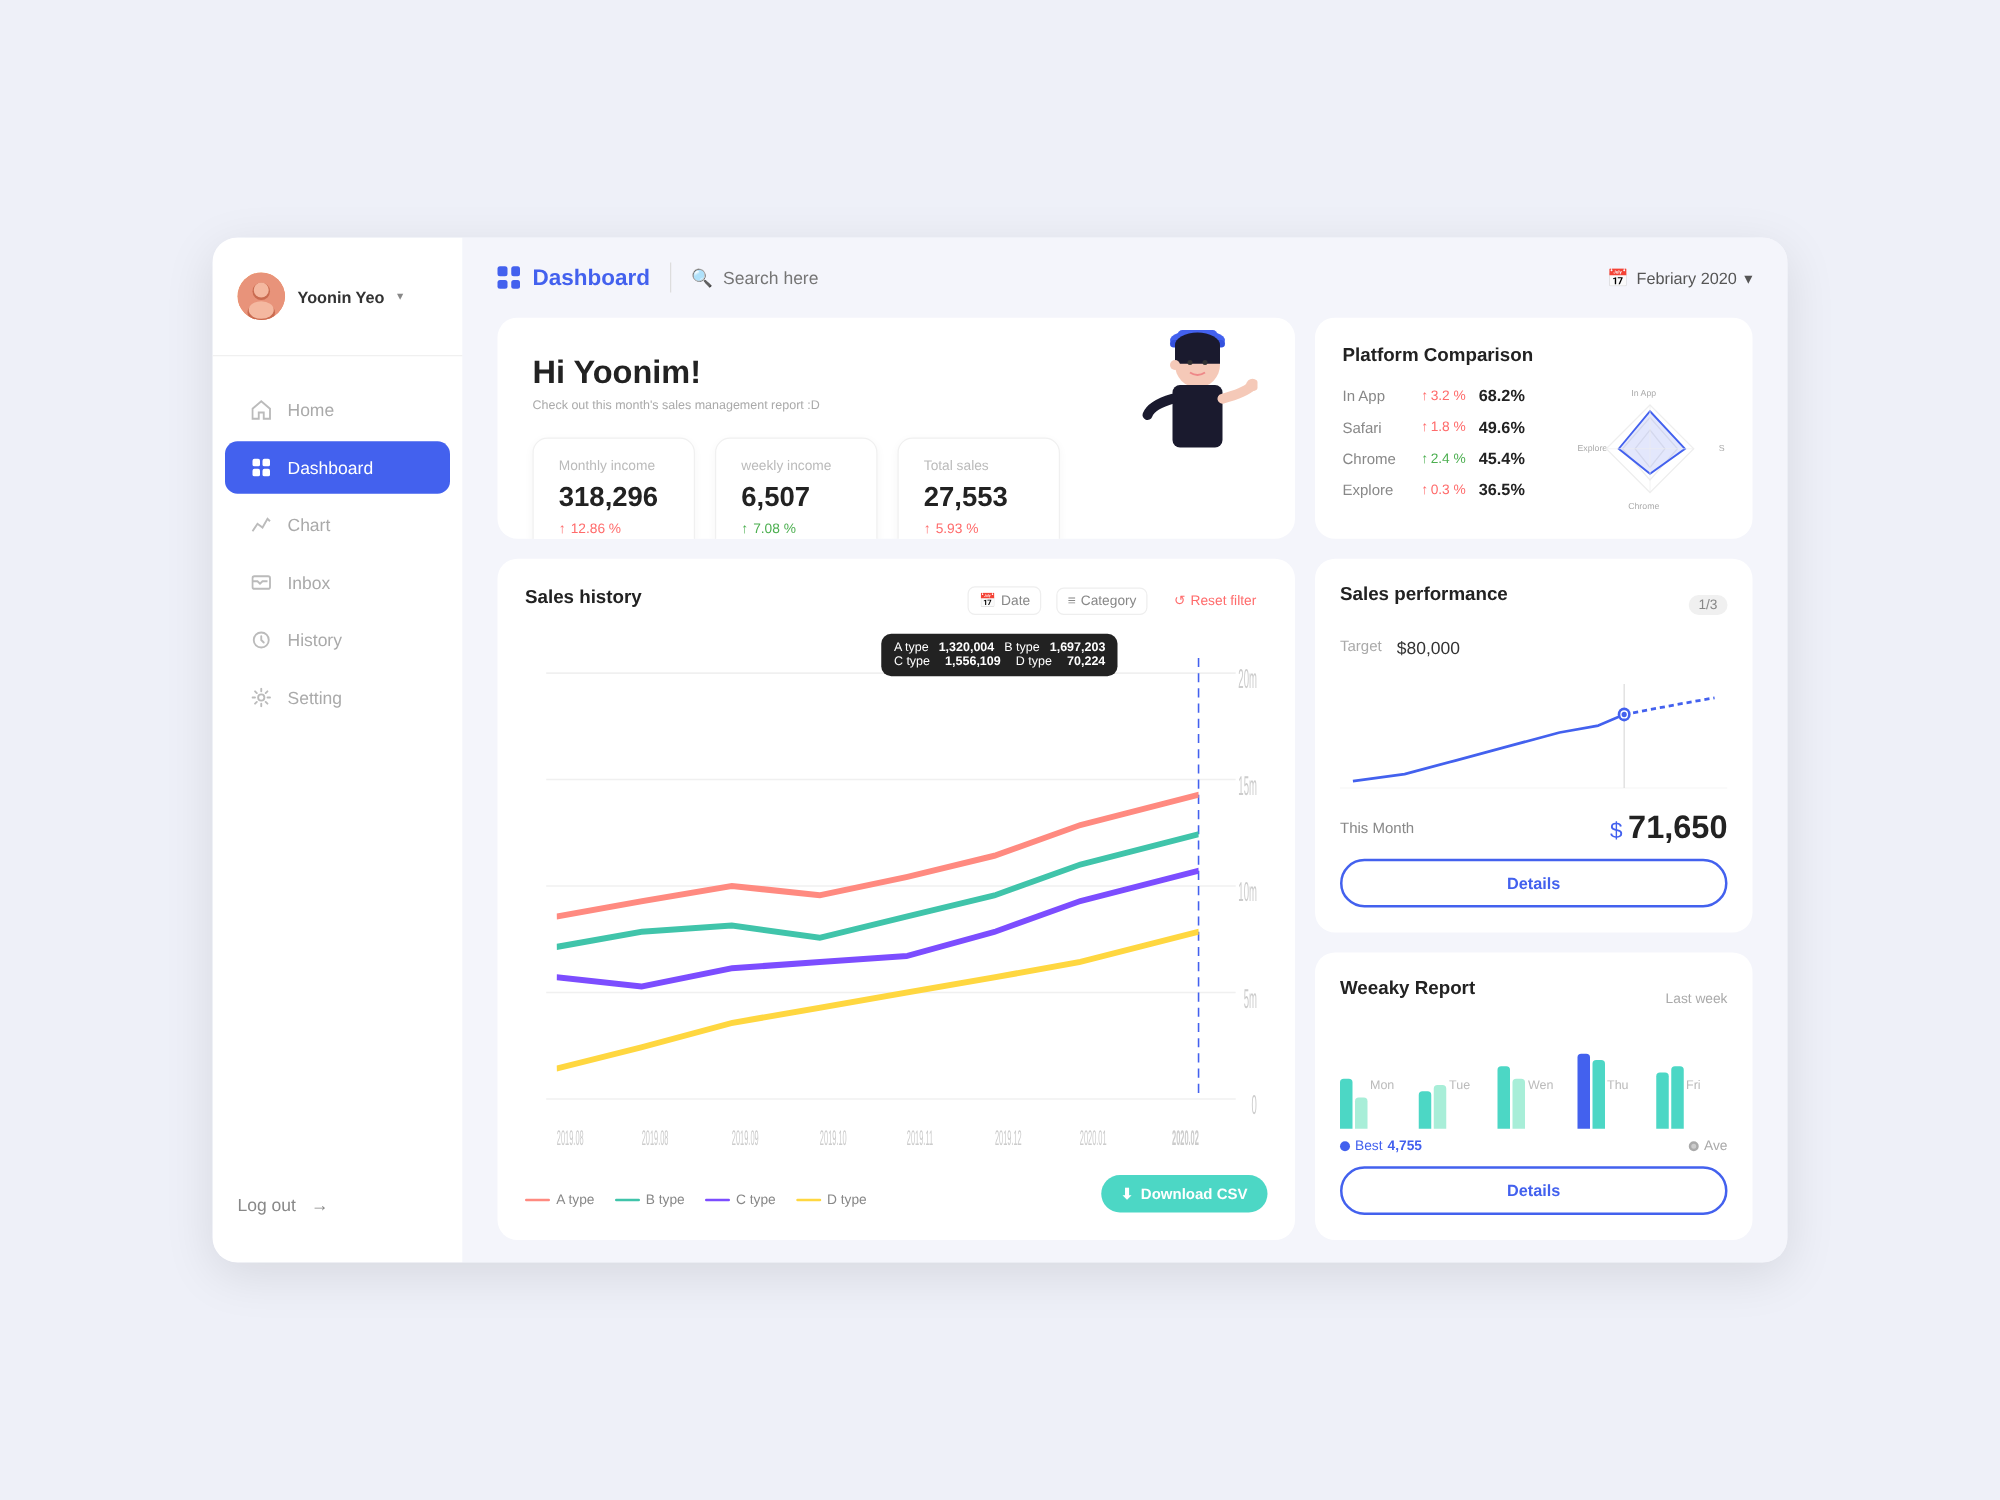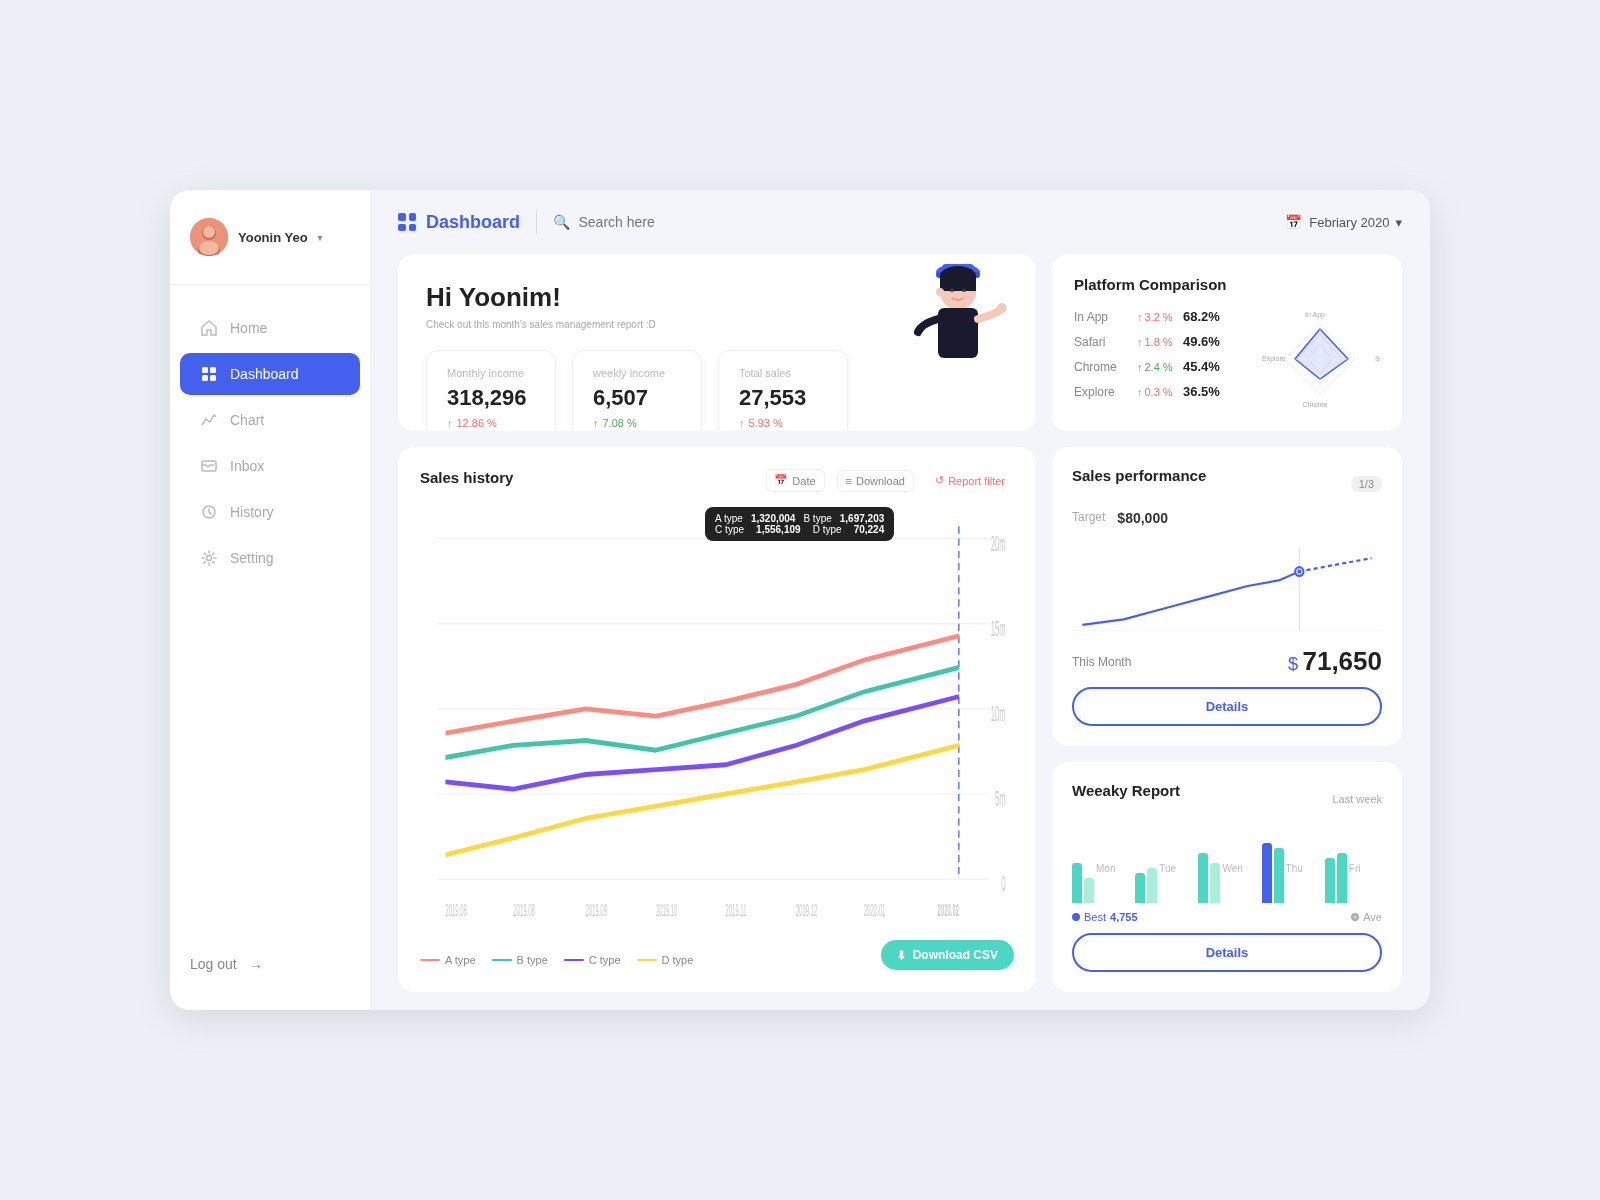--- a/index.html
+++ b/index.html
@@ -348,21 +348,21 @@
       margin-bottom: 10px;
     }
     .perf-counter {
       background: #f0f0f0;
       border-radius: 10px;
       padding: 2px 8px;
       font-size: 11px;
       color: #888;
     }
     .target-label { font-size: 12px; color: #aaa; text-align: right; }
-    .target-value { font-weight: 700; font-size: 14px; color: #333; }
+    .target-value { font-weight: 400; font-size: 14px; color: #333; }
     .perf-chart {
       height: 100px;
       position: relative;
       margin: 10px 0;
     }
     .this-month-row {
       display: flex;
       align-items: center;
       justify-content: space-between;
       margin-top: 8px;
@@ -700,25 +700,25 @@
       <div class="sales-history">
         <div class="chart-header">
           <span class="chart-title">Sales history</span>
           <div class="chart-filters">
             <div class="filter-btn">
               <span>📅</span>
               <span>Date</span>
             </div>
             <div class="filter-btn">
               <span>≡</span>
-              <span>Download</span>
+              <span>Category</span>
             </div>
             <div class="filter-btn reset">
               <span>↺</span>
-              <span>Report filter</span>
+              <span>Reset filter</span>
             </div>
           </div>
         </div>
 
         <div class="chart-area" style="position:relative; height: 180px;">
           
           <div class="tooltip-box">
             <div class="tooltip-row">
               <span>A type</span>
                 <span class="tooltip-val">1,320,004</span>

